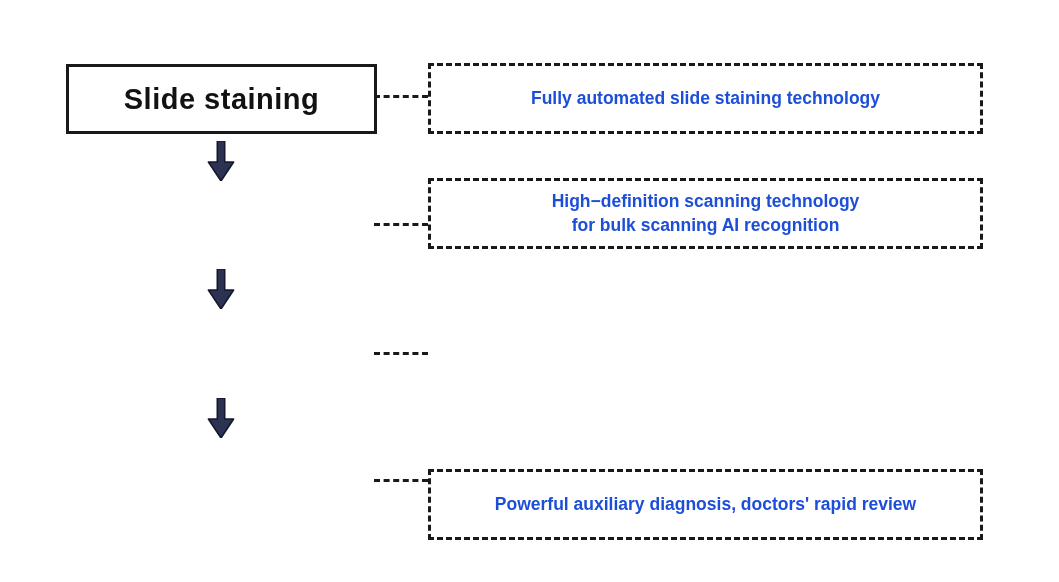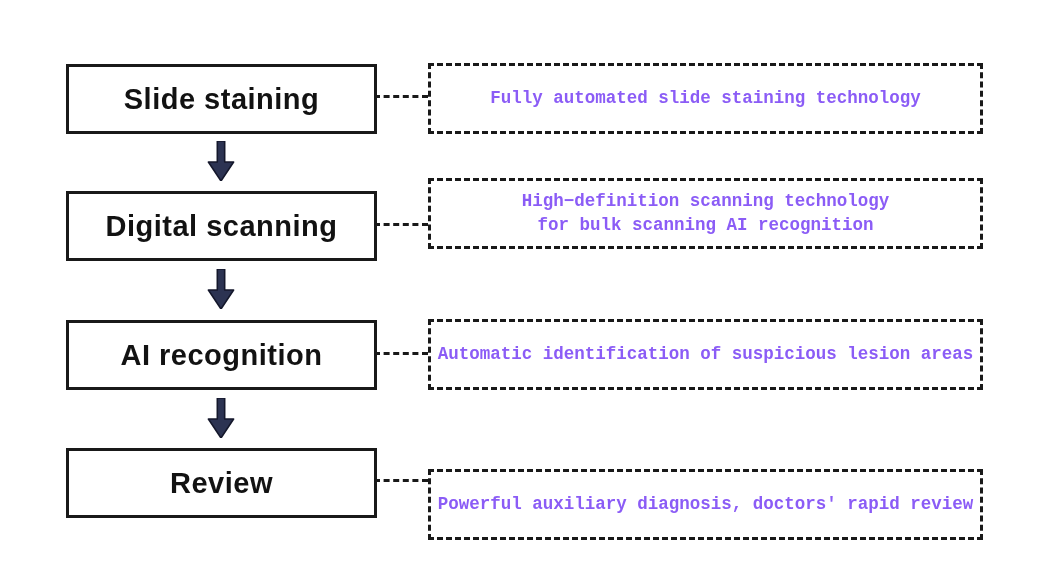--- a/index.html
+++ b/index.html
@@ -41,24 +41,23 @@
     border: 3px dashed #191919;
     background: #ffffff;
     display: flex;
     align-items: center;
     justify-content: center;
     text-align: center;
   }
   .desc-text {
     font-size: 17.5px;
     font-weight: 600;
-    color: #8b5cf6;
+    color: #1d4ed8;
     line-height: 1.35;
     white-space: pre-line;
-    font-family: Liberation Mono, monospace;
   }
   .connector {
     position: absolute;
     left: 374px;
     width: 54px;
     height: 0;
     border-top: 3px dashed #191919;
   }
   .down-arrow {
     position: absolute;
@@ -77,46 +76,34 @@
   </div>
   <div class="connector" style="top:95px"></div>
   <div class="desc-box" style="top:63px">
     <span class="desc-text">Fully automated slide staining technology</span>
   </div>
 
   <svg class="down-arrow" style="top:141px" viewBox="0 0 26 38">
     <path d="M9.5 0 L16.5 0 L16.5 20 L25 20 L13 38 L1 20 L9.5 20 Z" fill="#2c3352" stroke="#14172b" stroke-width="1.5" stroke-linejoin="round"></path>
   </svg>
 
-  <div class="step-box" style="top:191px">
-    <span class="step-label">Digital scanning</span>
-  </div>
   <div class="connector" style="top:223px"></div>
   <div class="desc-box" style="top:178px">
     <span class="desc-text">High−definition scanning technology
 for bulk scanning AI recognition</span>
   </div>
 
   <svg class="down-arrow" style="top:269px" viewBox="0 0 26 38">
     <path d="M9.5 0 L16.5 0 L16.5 20 L25 20 L13 38 L1 20 L9.5 20 Z" fill="#2c3352" stroke="#14172b" stroke-width="1.5" stroke-linejoin="round"></path>
   </svg>
 
-  <div class="step-box" style="top:320px">
-    <span class="step-label">AI recognition</span>
-  </div>
   <div class="connector" style="top:352px"></div>
-  <div class="desc-box" style="top:319px">
-    <span class="desc-text">Automatic identification of suspicious lesion areas</span>
-  </div>
 
   <svg class="down-arrow" style="top:398px" viewBox="0 0 26 38">
     <path d="M9.5 0 L16.5 0 L16.5 20 L25 20 L13 38 L1 20 L9.5 20 Z" fill="#2c3352" stroke="#14172b" stroke-width="1.5" stroke-linejoin="round"></path>
   </svg>
 
-  <div class="step-box" style="top:448px">
-    <span class="step-label">Review</span>
-  </div>
   <div class="connector" style="top:479px"></div>
   <div class="desc-box" style="top:469px">
     <span class="desc-text">Powerful auxiliary diagnosis, doctors' rapid review</span>
   </div>
 
 </div>
 
 </body></html>

